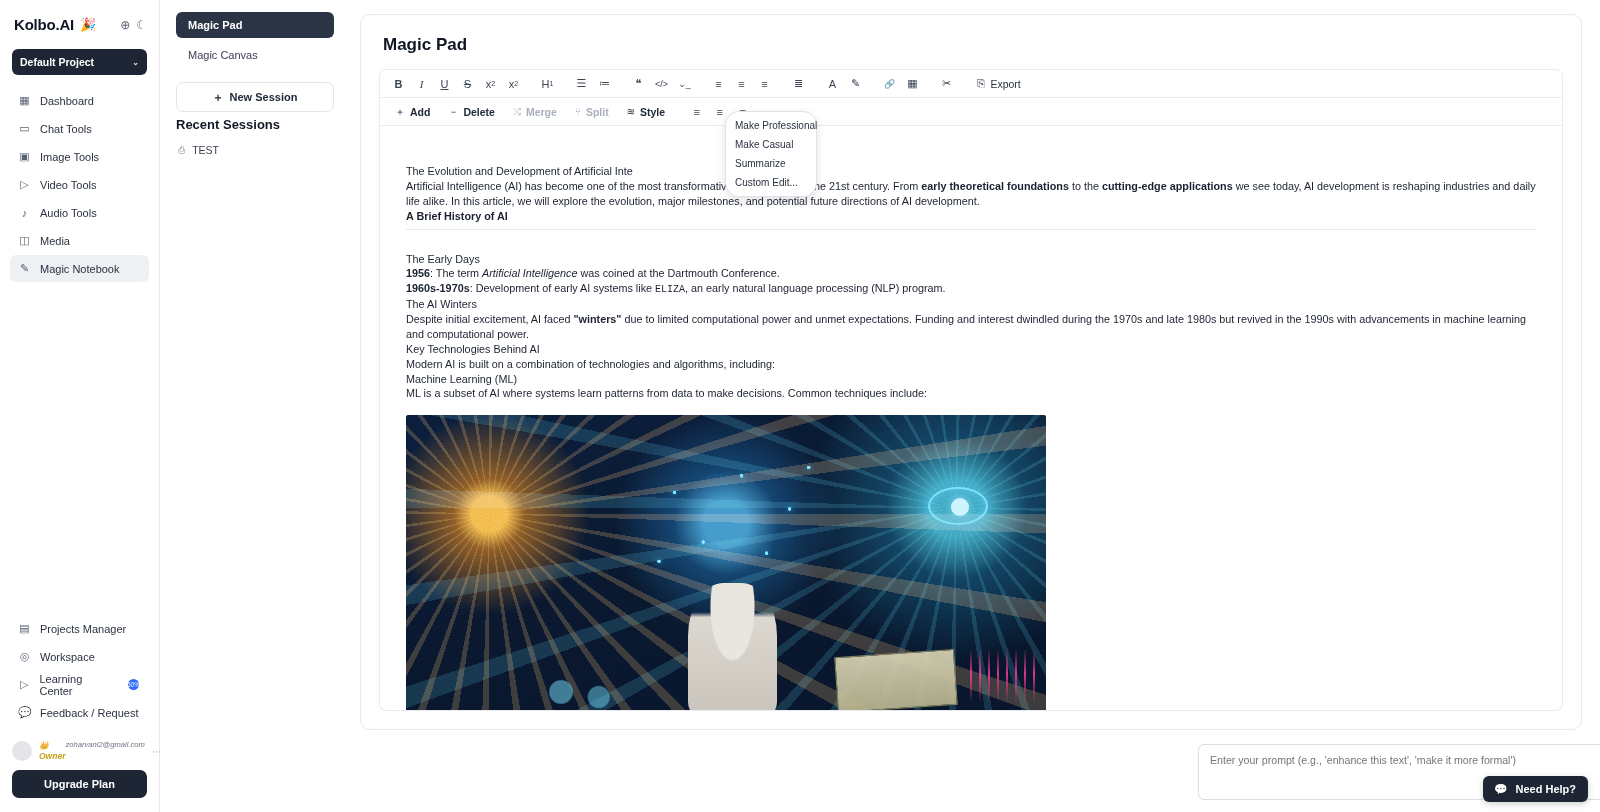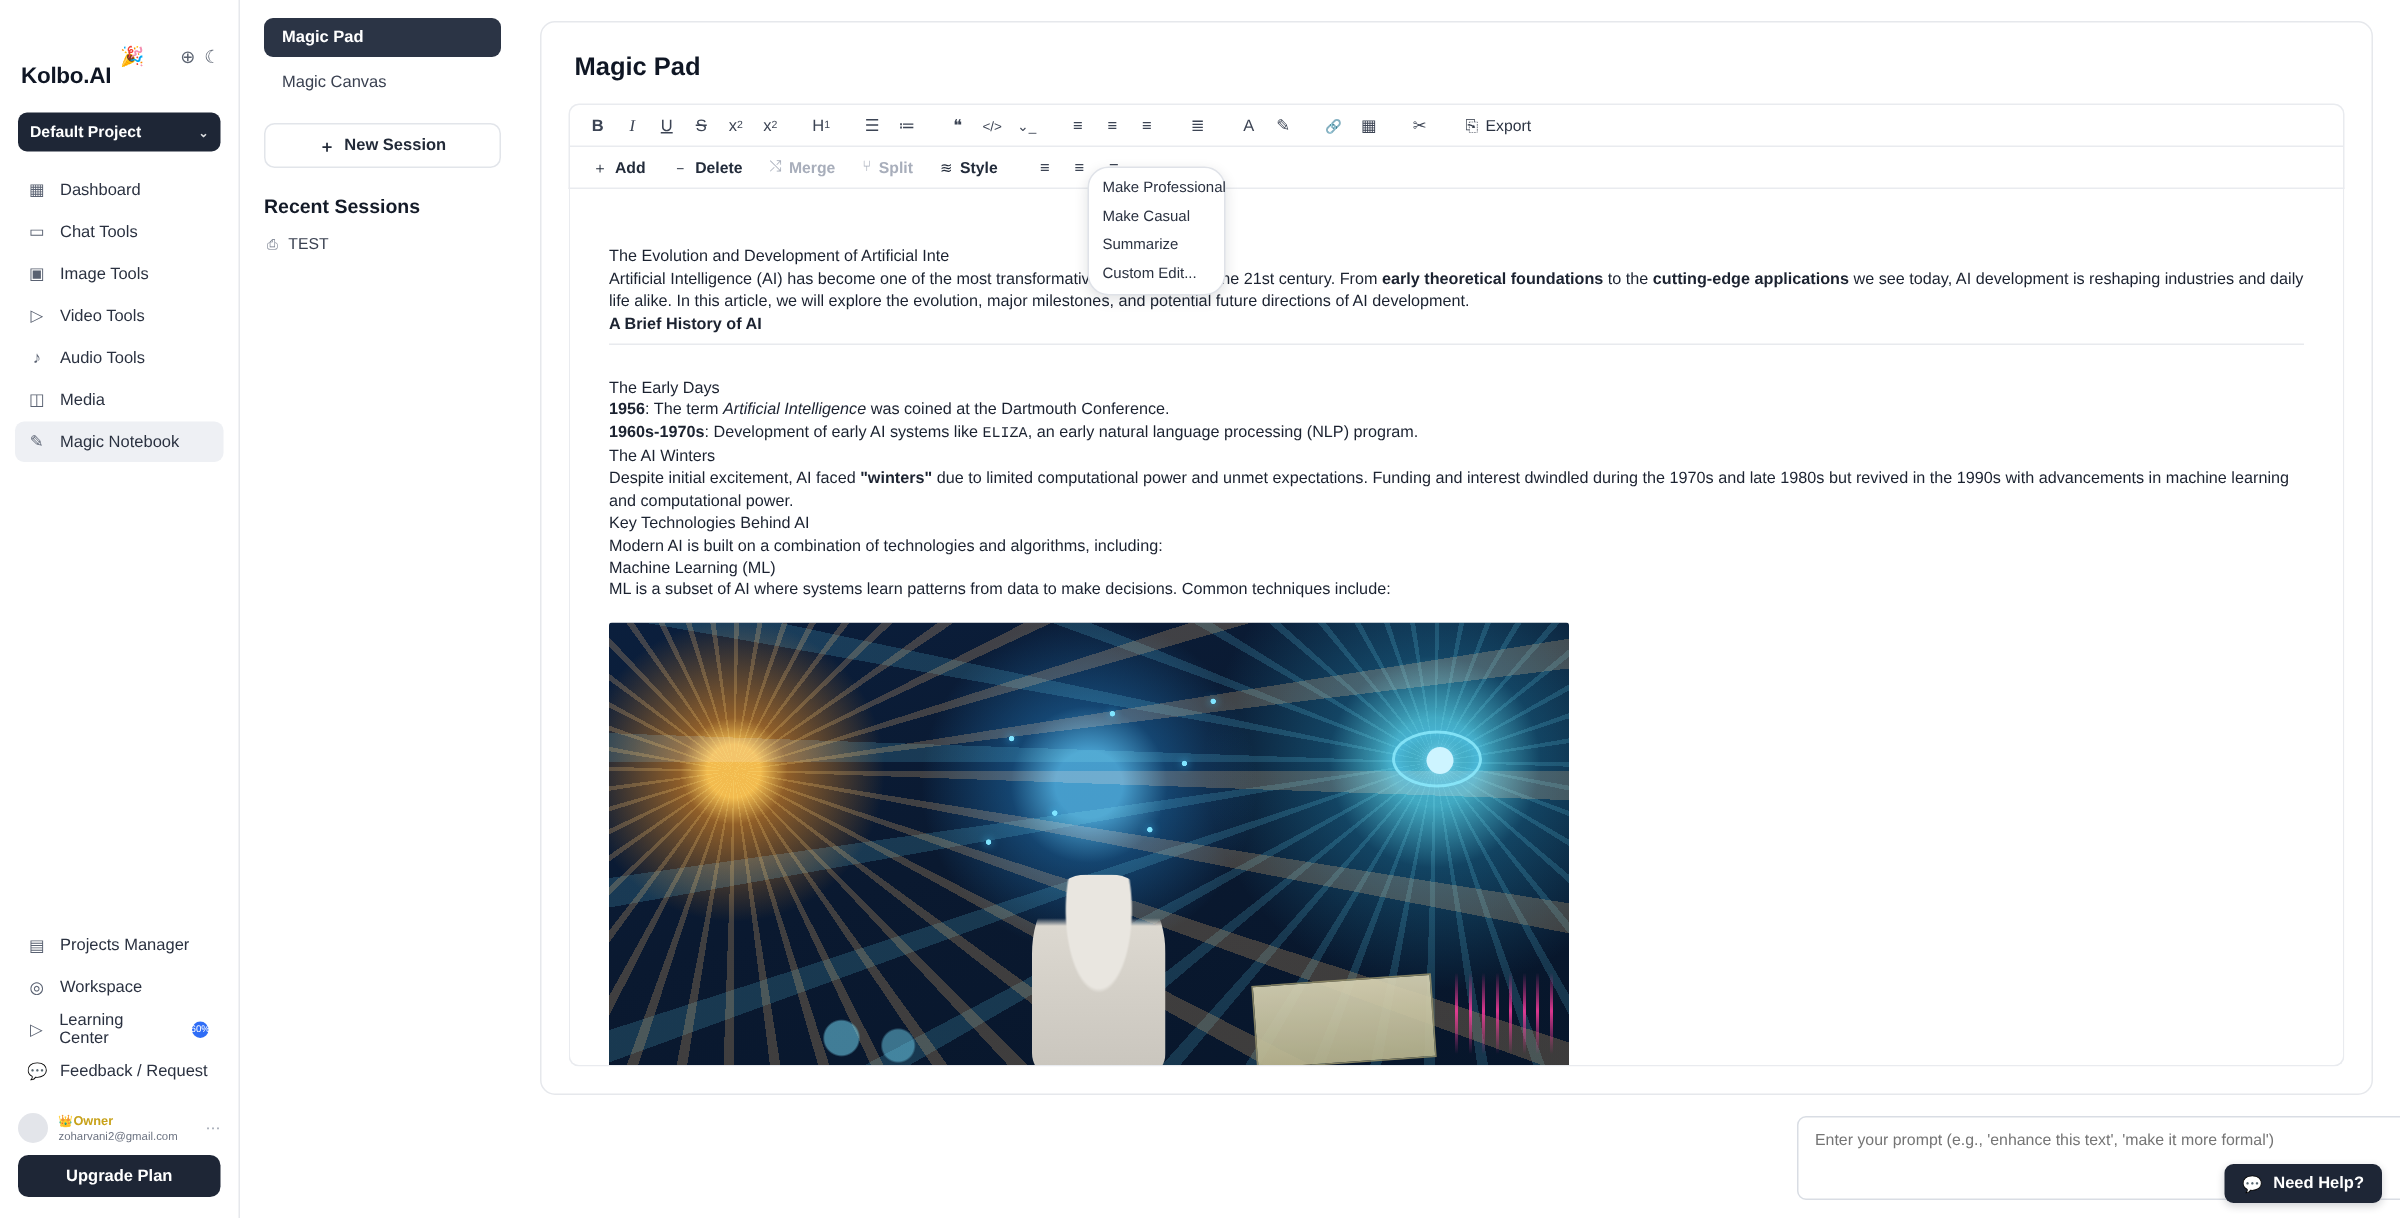--- a/index.html
+++ b/index.html
@@ -18,21 +18,21 @@
     background: #ffffff;
     border-right: 1px solid #e6e8ec;
     display: flex; flex-direction: column;
     padding: 0;
     flex: 0 0 160px;
   }
   .brand-row {
     display: flex; align-items: center; gap: 6px;
     padding: 16px 12px 8px 14px;
   }
-  .brand-name { font-size: 15px; font-weight: 700; letter-spacing: -0.2px; color: #0f1624; margin-top: 26px; }
+  .brand-name { font-size: 15px; font-weight: 700; letter-spacing: -0.2px; color: #0f1624; }
   .brand-emoji { font-size: 13px; }
   .brand-spacer { flex: 1; }
   .brand-ico { font-size: 12px; color: #5c6472; cursor: pointer; }
 
   .project-select {
     margin: 8px 12px 12px 12px;
     height: 26px; border-radius: 6px;
     background: #1e2636; color: #fff;
     display: flex; align-items: center; justify-content: space-between;
     padding: 0 8px; font-size: 10.5px; font-weight: 600;
@@ -57,21 +57,21 @@
     width: 15px; height: 15px; display: flex; align-items: center; justify-content: center;
     border: 2px solid #fff;
   }
   .learn-wrap { position: relative; }
 
   .user-row {
     display: flex; align-items: center; gap: 7px;
     padding: 6px 12px 8px 12px;
   }
   .avatar { width: 20px; height: 20px; border-radius: 50%; background: #e3e5ea; flex: 0 0 20px; }
-  .user-meta { display: flex; flex-direction: column; line-height: 1.25; }
+  .user-meta { display: flex; flex-direction: row; line-height: 1.25; font-style: italic; }
   .owner { font-size: 8.5px; color: #c8a21a; font-weight: 700; }
   .owner .crown { font-size: 8px; }
   .email { font-size: 7.6px; color: #6d7482; }
   .user-dots { margin-left: auto; font-size: 10px; color: #9aa0ad; }
 
   .upgrade {
     margin: 0 12px 14px 12px; height: 28px; border-radius: 7px;
     background: #1e2636; color: #fff; font-size: 11px; font-weight: 600;
     display: flex; align-items: center; justify-content: center; cursor: pointer;
   }
@@ -87,21 +87,21 @@
   }
   .tab-plain {
     height: 26px; display: flex; align-items: center; padding: 0 12px;
     font-size: 11px; color: #3a4151; cursor: pointer; margin-top: 4px;
   }
   .new-session {
     margin-top: 14px; height: 30px; border: 1px solid #e2e5ea; border-radius: 7px;
     display: flex; align-items: center; justify-content: center; gap: 6px;
     font-size: 11px; font-weight: 600; color: #222a38; cursor: pointer; background:#fff;
   }
-  .recent-title { margin-top: 18px; font-size: 13px; font-weight: 700; color: #131a27; }
+  .recent-title { margin-top: 5px; font-size: 13px; font-weight: 700; color: #131a27; }
   .session-item {
     margin-top: 12px; display: flex; align-items: center; gap: 7px;
     font-size: 10.5px; color: #3a4151; padding-left: 2px; cursor: pointer;
   }
   .session-item .ic { font-size: 9px; color: #6a7282; }
 
   
   .main {
     flex: 1; padding: 14px 18px 0 10px; position: relative;
   }

